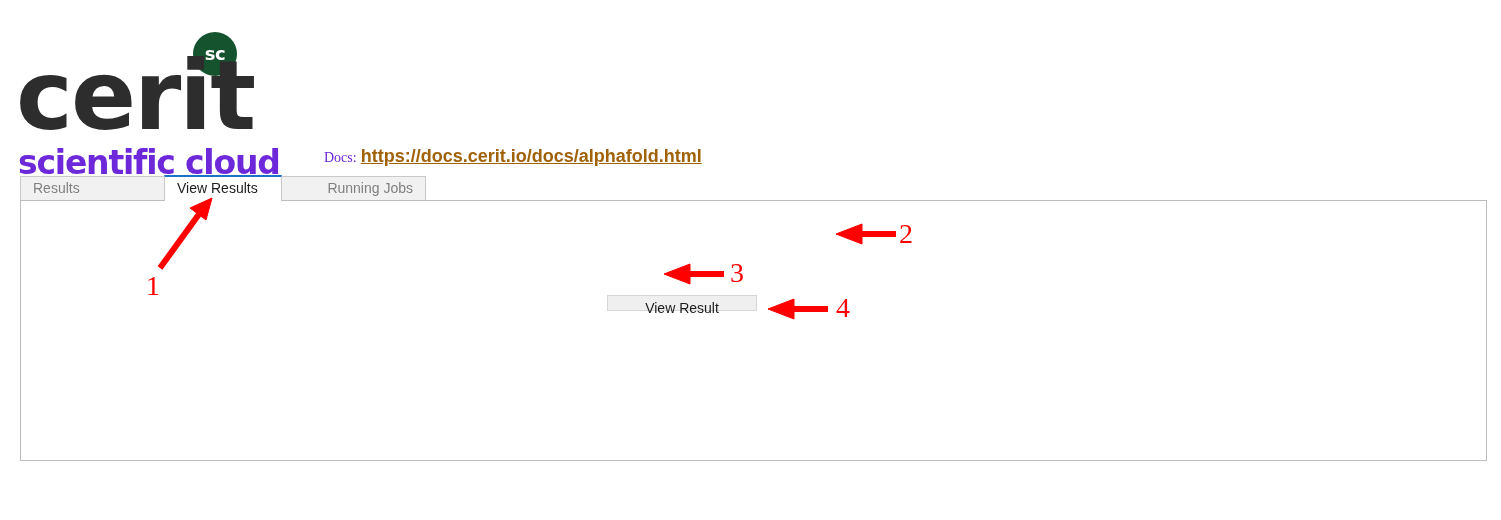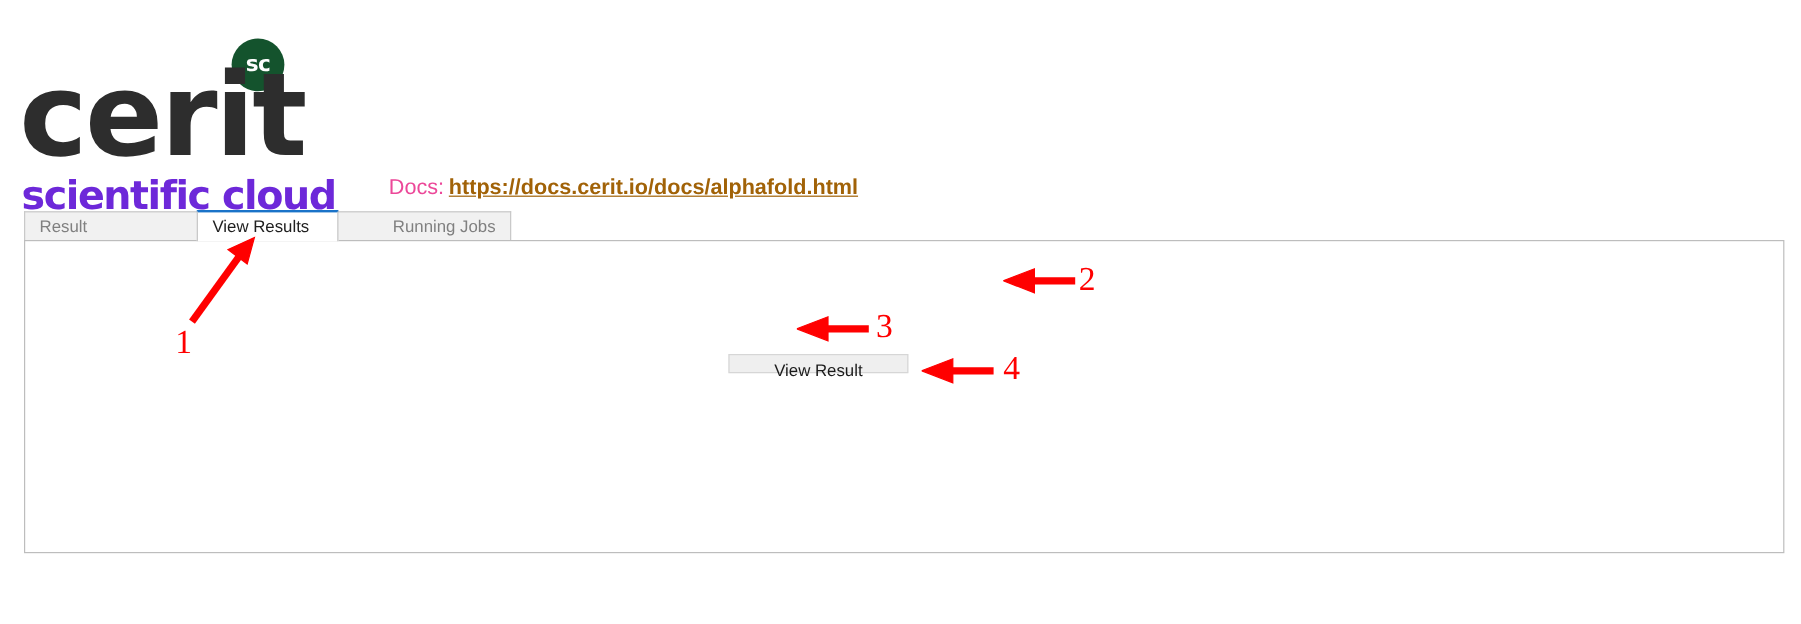--- a/index.html
+++ b/index.html
@@ -65,23 +65,23 @@
   
   #docs-line {
     position: absolute;
     left: 324px;
     top: 146px;
     font-size: 18px;
     color: #1a1a1a;
     white-space: nowrap;
   }
   #docs-line .docs-label {
-    font-family: Liberation Sans, sans-serif;
-    font-size: 18px;
-    color: #ec4899;
+    font-family: Liberation Serif, serif;
+    font-size: 14px;
+    color: #6d28d9;
   }
   #docs-link {
     font-family: "Liberation Sans", sans-serif;
     font-weight: bold;
     font-size: 18px;
     color: #a16207;
     text-decoration: underline;
     margin-left: 4px;
   }
 
@@ -259,21 +259,21 @@
   <div id="sc-badge">sc</div>
   <div id="cerit-word">cerit</div>
   <div id="sci-cloud-word">scientific cloud</div>
 </div>
 
 <div id="docs-line">
   <span class="docs-label">Docs:</span><a id="docs-link" href="#">https://docs.cerit.io/docs/alphafold.html</a>
 </div>
 
 <div id="tabstrip">
-  <div class="tab tab-compute">Result</div>
+  <div class="tab tab-compute">Results</div>
   <div class="tab active tab-view-results">View Results</div>
   <div class="tab tab-running">Running Jobs</div>
 </div>
 
 <div id="content-panel"></div>
 
 <div id="form-area">
 
   <div id="row-results">
     <span id="computed-results-label">Computed Results</span>

